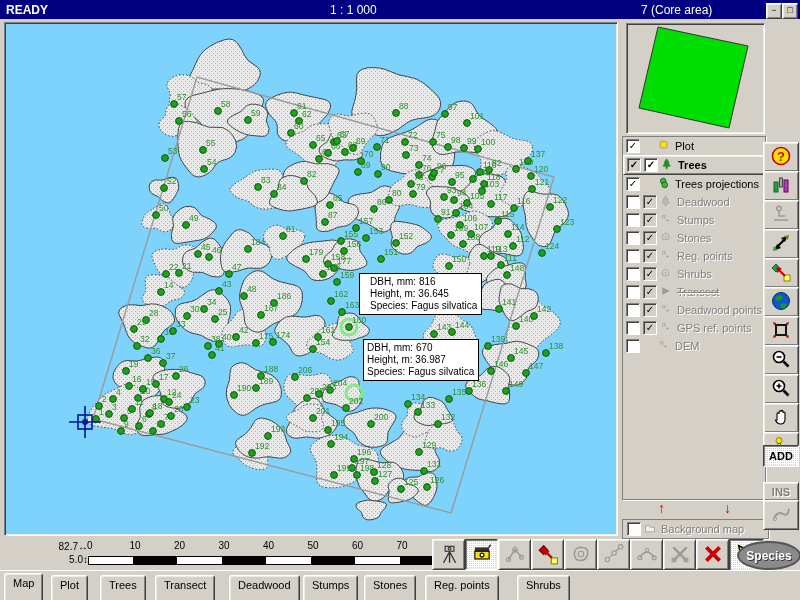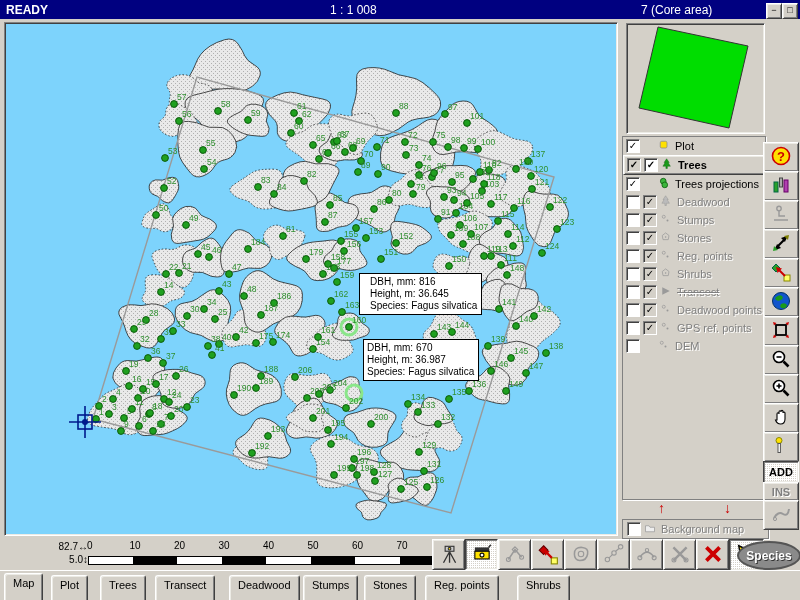--- a/index.html
+++ b/index.html
@@ -72,21 +72,21 @@
        box-shadow:inset 1px 1px 0 #ecebe5, inset -1px 0 0 #808080;
        border-radius:3px 3px 0 0;padding:3px 8px 0 8px;text-align:center;}
   .tab.active{top:2px;height:25px;font-size:11px;z-index:2;
        box-shadow:inset 1px 1px 0 #ecebe5, inset -1px 0 0 #808080;}
 </style>
 </head>
 <body>
 
 <div id="title-bar" class="abs">
   <span style="left:6px;font-weight:bold;font-size:12px;">READY</span>
-  <span style="left:330px;font-size:12px;">1 : 1 008</span>
+  <span style="left:330px;font-size:12px;">1 : 1 000</span>
   <span style="left:641px;font-size:12px;">7 (Core area)</span>
   <span class="win-btn raised" style="left:766px;">−</span>
   <span class="win-btn raised" style="left:782px;">□</span>
 </div>
 
 <div id="map-area" class="abs sunken">
     <svg width="612" height="512" viewBox="4 22 612 512">
       <defs>
         <pattern id="hatch" width="4" height="4" patternUnits="userSpaceOnUse">
           <rect x="0" y="0" width="4" height="4" fill="#e9e9e9"></rect>
@@ -750,21 +750,21 @@
       <span><svg viewBox="0 0 20 20">
           <path d="M6 13 V7 q0-1.2 1-1.2 t1 1.2 V5 q0-1.2 1-1.2 t1 1.2 V4.6 q0-1.2 1-1.2 t1 1.2 V6 q0-1 1-1 t1 1 v6 q0 5-4.5 5 q-3.5 0-5-4z" fill="#fff" stroke="#000" stroke-width="1.1"></path>
         </svg></span>
     </div>
     <div class="rt-btn raised" style="top: 292px; height: 28px;">
       <span><svg viewBox="0 0 20 20">
           <circle cx="8" cy="4.5" r="3" fill="#ffe100" stroke="#880"></circle>
           <rect x="7" y="7.5" width="2.4" height="9" fill="#fff" stroke="#555"></rect>
         </svg></span>
     </div>
-    <div class="rt-btn pressed txt-btn" style="top: 321px; height: 20px;">ADD</div>
+    <div class="rt-btn pressed txt-btn" style="top: 305px; height: 20px;">ADD</div>
     <div class="rt-btn raised txt-btn disabled-text" style="top: 342px; height: 17px;">INS</div>
     <div class="rt-btn raised" style="top: 360px; height: 28px;">
       <span><svg viewBox="0 0 20 20">
           <path d="M3 14 q4 -7 9 -4 t6 -5" fill="none" stroke="#999" stroke-width="2"></path>
           <circle cx="4" cy="15" r="1.6" fill="none" stroke="#999"></circle>
         </svg></span>
     </div>
   </div>
 
 <div id="bottom-bar" class="abs">

